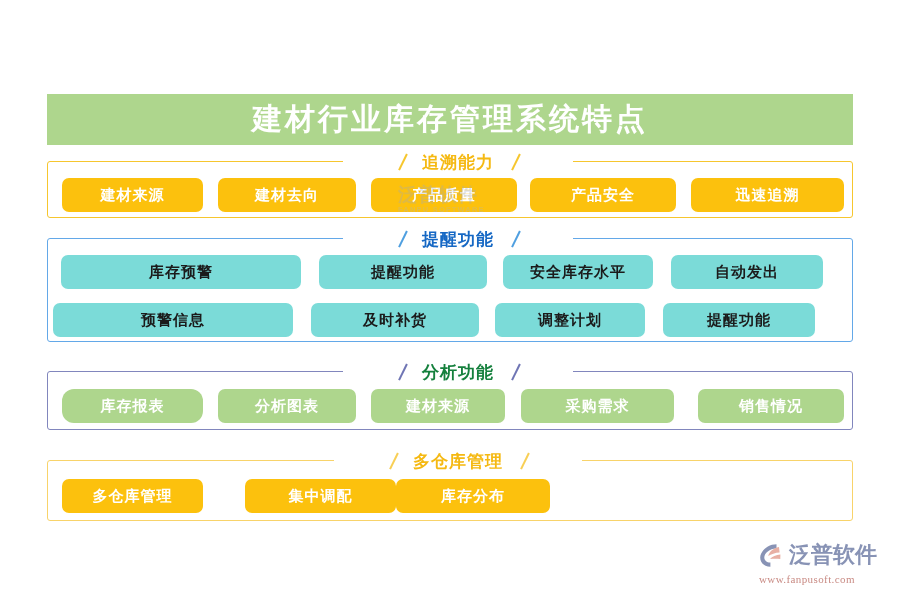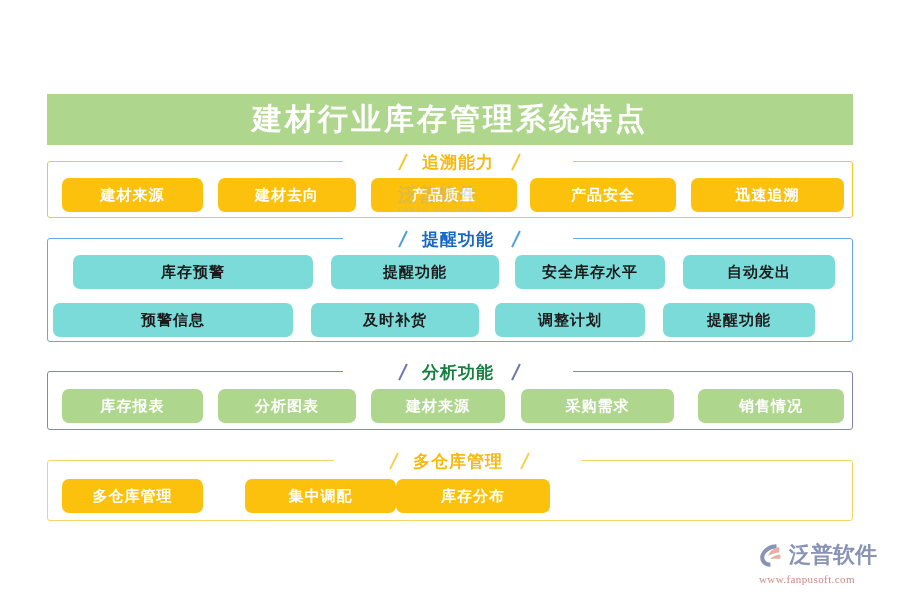--- a/index.html
+++ b/index.html
@@ -252,21 +252,21 @@
   <div class="section" style="left:47px; top:227px; width:806px; height:115px;">
     <div class="sec-box blue"></div>
     <div class="sec-header">
       <div class="hdr-gap w-left"></div>
       <div class="slash blue"></div>
       <div class="hdr-label blue">提醒功能</div>
       <div class="slash blue"></div>
       <div class="hdr-gap w-right"></div>
     </div>
     <div class="pill-row" style="top:26px; height:38px;">
-      <div class="pill teal" style="margin-left:26px; width:240px;">库存预警</div>
+      <div class="pill teal" style="margin-left:14px; width:240px;">库存预警</div>
       <div class="pill teal" style="margin-left:18px; width:168px;">提醒功能</div>
       <div class="pill teal" style="margin-left:16px; width:150px;">安全库存水平</div>
       <div class="pill teal" style="margin-left:18px; width:152px;">自动发出</div>
     </div>
     <div class="pill-row" style="top:74px; height:38px;">
       <div class="pill teal" style="margin-left:6px; width:240px;">预警信息</div>
       <div class="pill teal" style="margin-left:18px; width:168px;">及时补货</div>
       <div class="pill teal" style="margin-left:16px; width:150px;">调整计划</div>
       <div class="pill teal" style="margin-left:18px; width:152px;">提醒功能</div>
     </div>
@@ -275,21 +275,21 @@
   <div class="section" style="left:47px; top:360px; width:806px; height:70px;">
     <div class="sec-box navy"></div>
     <div class="sec-header">
       <div class="hdr-gap w-left"></div>
       <div class="slash navy"></div>
       <div class="hdr-label navy">分析功能</div>
       <div class="slash navy"></div>
       <div class="hdr-gap w-right"></div>
     </div>
     <div class="pill-row" style="top:26px; height:40px;">
-      <div class="pill green" style="margin-left:15px; width:141px;">库存报表</div>
+      <div class="pill green" style="margin-left:15px; width:141px;border-radius:12px;">库存报表</div>
       <div class="pill green" style="margin-left:15px; width:138px;">分析图表</div>
       <div class="pill green" style="margin-left:15px; width:134px;">建材来源</div>
       <div class="pill green" style="margin-left:16px; width:153px;">采购需求</div>
       <div class="pill green" style="margin-left:24px; width:146px;">销售情况</div>
     </div>
   </div>
 
   <div class="section" style="left:47px; top:449px; width:806px; height:72px;">
     <div class="sec-box gold"></div>
     <div class="sec-header">

